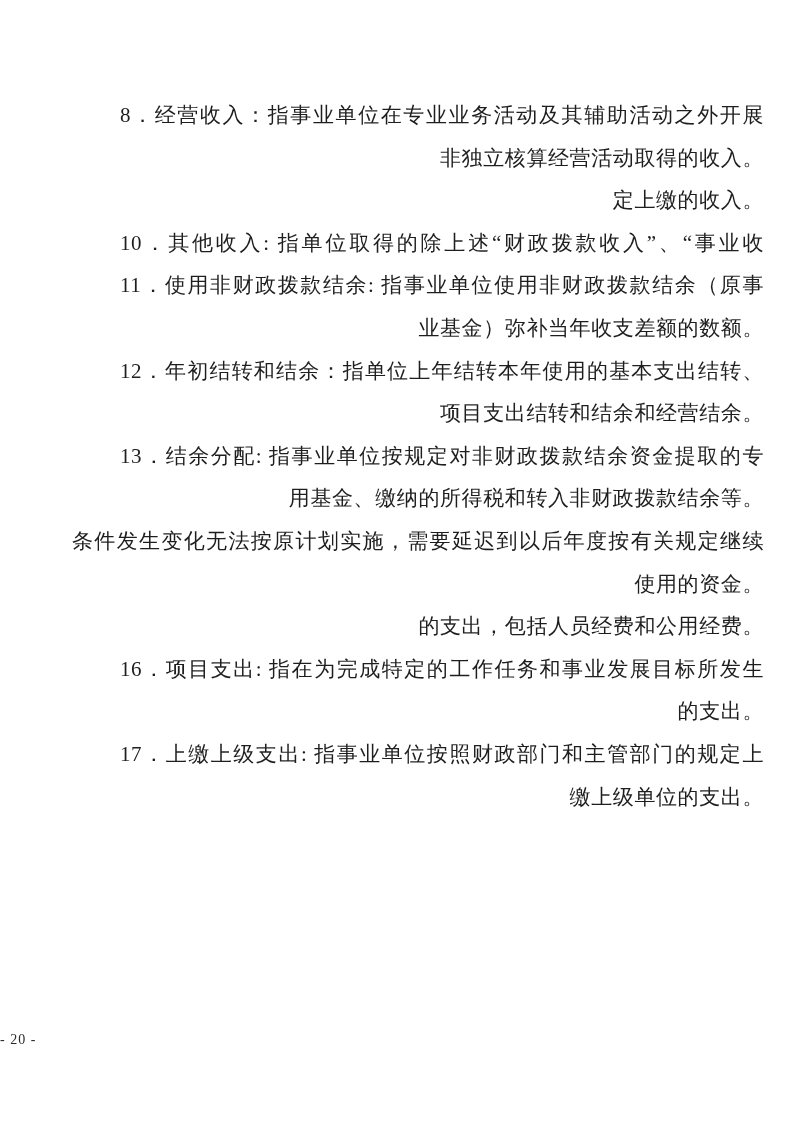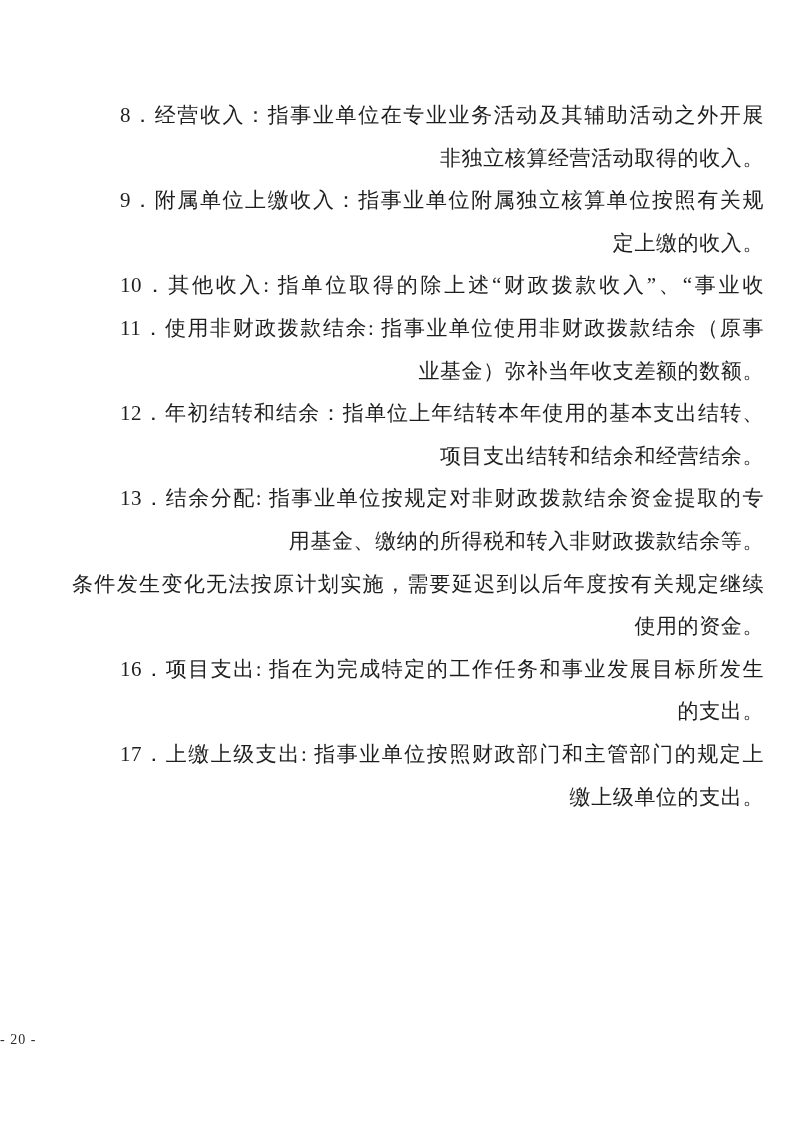--- a/index.html
+++ b/index.html
@@ -50,30 +50,30 @@
     font-family: "Liberation Serif", serif;
   }
 </style>
 </head>
 <body>
 
 <div class="page">
   <div class="text-block">
     <div class="ln ind jf">8．经营收入：指事业单位在专业业务活动及其辅助活动之外开展</div>
     <div class="ln">非独立核算经营活动取得的收入。</div>
-    <div class="ln ind jf">9．附属单位上缴收入：指事业单位附属独立核算单位按照有关规</div>
     <div class="ln">定上缴的收入。</div>
     <div class="ln ind jf">10．其他收入: 指单位取得的除上述“财政拨款收入”、“事业收</div>
     <div class="ln ind jf">11．使用非财政拨款结余: 指事业单位使用非财政拨款结余（原事</div>
     <div class="ln">业基金）弥补当年收支差额的数额。</div>
     <div class="ln ind jf">12．年初结转和结余：指单位上年结转本年使用的基本支出结转、</div>
     <div class="ln">项目支出结转和结余和经营结余。</div>
     <div class="ln ind jf">13．结余分配: 指事业单位按规定对非财政拨款结余资金提取的专</div>
     <div class="ln">用基金、缴纳的所得税和转入非财政拨款结余等。</div>
     <div class="ln jf">条件发生变化无法按原计划实施，需要延迟到以后年度按有关规定继续</div>
     <div class="ln">使用的资金。</div>
+    <div class="ln">的支出，包括人员经费和公用经费。</div>
     <div class="ln ind jf">16．项目支出: 指在为完成特定的工作任务和事业发展目标所发生</div>
     <div class="ln">的支出。</div>
     <div class="ln ind jf">17．上缴上级支出: 指事业单位按照财政部门和主管部门的规定上</div>
     <div class="ln">缴上级单位的支出。</div>
   </div>
   <div class="footer">- 20 -</div>
 </div>
 
 </body></html>

